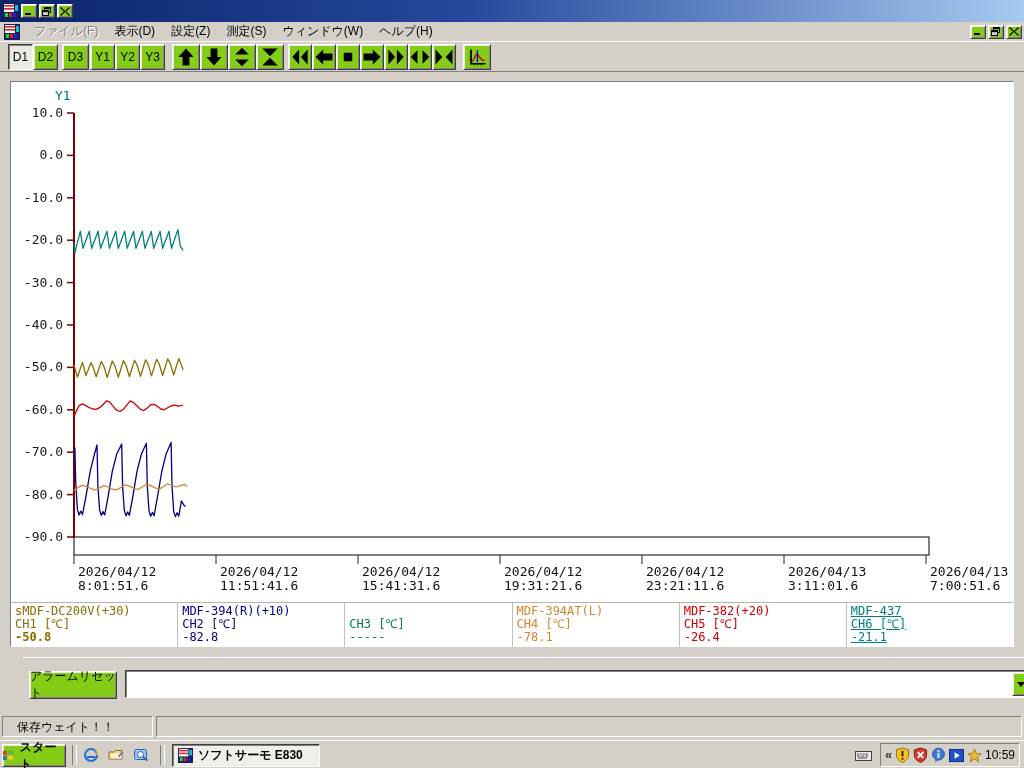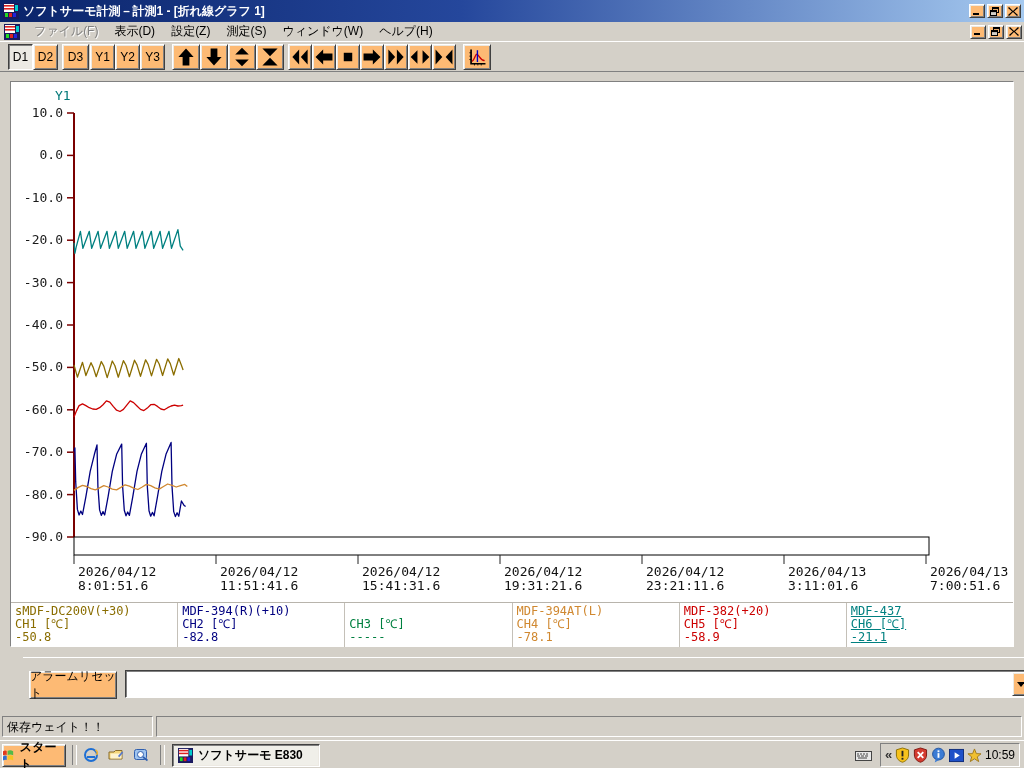--- a/index.html
+++ b/index.html
@@ -1,20 +1,20 @@
 <!DOCTYPE html>
 <html><head>
 <meta charset="utf-8">
 <style>
   html,body{margin:0;padding:0;}
   body{width:1024px;height:768px;overflow:hidden;background:#d4d0c8;
        font-family:"Liberation Sans",sans-serif;font-size:12px;color:#000;position:relative;}
   .abs{position:absolute;}
   
-  .btn{background:#fdba74;border:1px solid;border-color:#fff #404040 #404040 #fff;
+  .btn{background:#84cc16;border:1px solid;border-color:#fff #404040 #404040 #fff;
        box-shadow:inset 1px 1px 0 #ece9e2, inset -1px -1px 0 #808080;
        display:flex;align-items:center;justify-content:center;box-sizing:border-box;cursor:default;}
   .btn.pressed{border-color:#404040 #fff #fff #404040;
        box-shadow:inset 1px 1px 0 #808080, inset -1px -1px 0 #ece9e2;background:#eceae4;}
   .sunken{border:1px solid;border-color:#808080 #fff #fff #808080;box-sizing:border-box;}
   .deep-sunken{border:1px solid;border-color:#404040 #fff #fff #404040;
        box-shadow:inset 1px 1px 0 #808080;box-sizing:border-box;background:#fff;}
   
   #titlebar{left:0;top:0;width:1024px;height:22px;
        background:linear-gradient(to right,#0a246a,#25479c 45%,#a6caf0);
@@ -48,21 +48,21 @@
   #alarm-panel{left:23px;top:585px;width:1012px;height:52px;border-top:1px solid #fff;}
   #alarm-reset{left:6px;top:13px;width:88px;height:28px;font-size:12px;}
   #alarm-combo{left:102px;top:12px;width:906px;height:28px;background:#fff;display:flex;}
   #alarm-combo .field{flex:1;font-size:12px;padding:4px;color:#000;}
   #combo-arrow{width:17px;height:24px;margin:1px;}
   .down-tri{width:0;height:0;border-left:4px solid transparent;border-right:4px solid transparent;
        border-top:5px solid #000;}
   
   #statusbar{left:0;top:712px;width:1024px;height:28px;background:#d4d0c8;}
   .status-pane{position:absolute;top:4px;height:21px;background:#d4d0c8;
-       padding:2px 4px;font-size:12px;white-space:nowrap;}
+       padding:2px 14px;font-size:12px;white-space:nowrap;}
   
   #taskbar{left:0;top:740px;width:1024px;height:28px;background:#d4d0c8;border-top:1px solid #fff;
        box-sizing:border-box;}
   #start-btn{left:2px;top:3px;width:64px;height:23px;font-weight:bold;font-size:12px;gap:3px;}
   .tb-divider{position:absolute;top:4px;width:3px;height:20px;
        border-left:1px solid #808080;border-right:1px solid #fff;}
   .ql-icon{position:absolute;top:5px;width:18px;height:18px;display:flex;align-items:center;justify-content:center;}
   #task-btn{left:172px;top:3px;width:148px;height:23px;justify-content:flex-start;gap:5px;
        padding-left:5px;background:#f0efe9;font-weight:bold;font-size:12px;}
   #kbd-icon{left:854px;top:6px;}
@@ -79,21 +79,20 @@
   <svg width="16" height="16" viewBox="0 0 16 16">
     <rect x="0" y="0" width="16" height="16" fill="#1a1a5e"></rect>
     <rect x="1" y="1" width="10" height="8" fill="#fff"></rect>
     <rect x="1" y="2" width="10" height="1.6" fill="#d22"></rect>
     <rect x="1" y="5" width="10" height="1.6" fill="#d22"></rect>
     <rect x="2" y="10" width="3" height="4" fill="#2d2"></rect>
     <rect x="6" y="10" width="3" height="4" fill="#d22"></rect>
     <rect x="10" y="10" width="3" height="4" fill="#22d"></rect>
     <rect x="12" y="2" width="3" height="6" fill="#0cc"></rect>
   </svg>
-  <div class="title">ソフトサーモ計測－計測1 - [折れ線グラフ 1]</div>
   <div class="btn winbtn">
     <svg width="10" height="9" viewBox="0 0 10 9">
         <rect x="1" y="6" width="6" height="2" fill="#000"></rect>
       </svg>
   </div>
   <div class="btn winbtn">
     <svg width="10" height="9" viewBox="0 0 10 9">
       <rect x="2.5" y="0.5" width="6" height="5" fill="none" stroke="#000"></rect>
         <rect x="2.5" y="0.5" width="6" height="1.6" fill="#000"></rect>
       <rect x="0.5" y="3.5" width="6" height="5" fill="#d4d0c8" stroke="#000"></rect>
@@ -280,41 +279,41 @@
         <polyline points="63.0,282.9 66.4,295.2 71.5,280.3 74.9,293.5 80.0,280.7 82.2,285.4 85.2,294.7 90.3,279.5 92.8,284.1 96.2,295.6 101.3,279.0 103.9,283.7 107.3,295.2 112.4,278.6 115.0,283.3 118.4,294.7 123.5,278.2 126.0,282.9 129.5,294.3 134.6,277.8 137.1,282.4 140.5,293.9 145.6,277.3 148.2,282.0 151.6,293.5 156.7,276.9 159.3,281.6 162.7,293.0 167.8,276.5 170.4,283.3 172.1,287.9" fill="none" stroke="#8a6d00" stroke-width="1.3" stroke-linejoin="round"></polyline>
         <polyline points="63.0,369.4 63.9,366.0 64.7,399.9 66.4,427.4 68.1,433.0 69.8,429.1 71.5,432.5 74.9,414.7 79.2,389.3 83.4,372.3 86.0,363.0 86.9,404.1 88.6,427.9 90.3,433.4 92.0,429.6 93.7,433.0 97.1,414.7 101.3,389.3 105.6,372.3 110.7,362.1 111.6,404.1 113.3,428.3 115.0,433.8 116.7,430.0 118.4,433.4 121.8,414.7 126.0,389.3 130.3,372.3 135.4,361.3 136.3,404.1 138.0,428.7 139.7,434.2 141.4,430.4 143.1,433.8 146.5,414.7 150.8,389.3 155.0,372.3 160.1,360.4 161.0,404.1 162.7,429.6 164.4,434.6 166.1,430.8 167.8,434.2 170.4,419.0 172.9,423.2 174.6,424.5" fill="none" stroke="#000080" stroke-width="1.3" stroke-linejoin="round"></polyline>
         <polyline points="63.0,408.4 67.3,405.4 71.5,403.3 75.8,404.5 80.0,406.7 84.3,407.9 88.6,405.8 92.8,403.7 97.1,405.0 101.3,407.1 105.6,407.9 109.9,405.4 114.1,402.8 118.4,404.1 122.6,406.2 126.9,407.5 131.2,405.0 135.4,402.4 139.7,403.7 143.9,405.8 148.2,407.1 152.5,404.5 156.7,402.0 161.0,403.3 165.2,405.0 169.5,403.7 173.8,402.4 176.3,404.5" fill="none" stroke="#d08830" stroke-width="1.3" stroke-linejoin="round"></polyline>
         <polyline points="63.0,335.0 65.6,328.6 68.1,323.6 71.5,321.9 74.9,323.6 78.3,325.7 81.7,327.0 85.2,327.4 88.6,325.7 92.0,322.7 95.4,318.9 98.8,320.2 102.2,324.4 105.6,328.2 109.0,329.5 112.4,327.4 115.8,323.1 119.2,318.9 122.6,320.6 126.0,324.0 129.5,327.4 132.9,328.6 136.3,326.1 139.7,322.7 143.1,322.3 146.5,324.4 149.9,327.0 153.3,327.8 156.7,325.7 160.1,324.0 163.5,323.1 166.9,324.0 170.4,323.6 172.1,323.1" fill="none" stroke="#cc0000" stroke-width="1.3" stroke-linejoin="round"></polyline>
         <polyline points="63.0,160.7 63.9,171.3 65.1,165.4 69.4,149.3 71.9,166.3 78.3,149.3 80.7,166.3 87.1,149.3 89.6,166.3 96.0,149.3 98.4,166.3 104.8,149.3 107.3,166.3 113.7,149.3 116.2,166.3 122.6,149.3 125.0,166.3 131.4,149.3 133.9,166.3 140.3,149.3 142.7,166.3 149.1,149.3 151.6,166.3 158.0,149.3 160.5,166.3 166.9,147.6 169.3,164.1 172.1,168.4" fill="none" stroke="#008080" stroke-width="1.3" stroke-linejoin="round"></polyline>
       </svg>
     <div id="legend-row">
         <div class="legend-cell" style="color: rgb(138, 109, 0);">
           <div style="min-height: 13px;">sMDF-DC200V(+30)</div>
           <div style="min-height: 13px;">CH1 [℃]</div>
-          <div style="min-height: 13px;">-50.8</div>
+          <div style="min-height: 13px; font-weight: bold;">-50.8</div>
         </div>
         <div class="legend-cell" style="color: rgb(0, 0, 128);">
           <div style="min-height: 13px;">MDF-394(R)(+10)</div>
           <div style="min-height: 13px;">CH2 [℃]</div>
           <div style="min-height: 13px;">-82.8</div>
         </div>
         <div class="legend-cell" style="color: rgb(0, 128, 64);">
           <div style="min-height: 13px;"></div>
           <div style="min-height: 13px;">CH3 [℃]</div>
           <div style="min-height: 13px;">-----</div>
         </div>
         <div class="legend-cell" style="color: rgb(208, 136, 48);">
           <div style="min-height: 13px;">MDF-394AT(L)</div>
           <div style="min-height: 13px;">CH4 [℃]</div>
           <div style="min-height: 13px;">-78.1</div>
         </div>
         <div class="legend-cell" style="color: rgb(204, 0, 0);">
           <div style="min-height: 13px;">MDF-382(+20)</div>
           <div style="min-height: 13px;">CH5 [℃]</div>
-          <div style="min-height: 13px;">-58.9</div>
+          <div style="min-height: 13px;">-26.4</div>
         </div>
         <div class="legend-cell" style="color: rgb(0, 128, 128); text-decoration: underline;">
           <div style="min-height: 13px;">MDF-437</div>
           <div style="min-height: 13px;">CH6 [℃]</div>
           <div style="min-height: 13px;">-21.1</div>
         </div>
       </div>
   </div>
 
   <div id="alarm-panel" class="abs">

